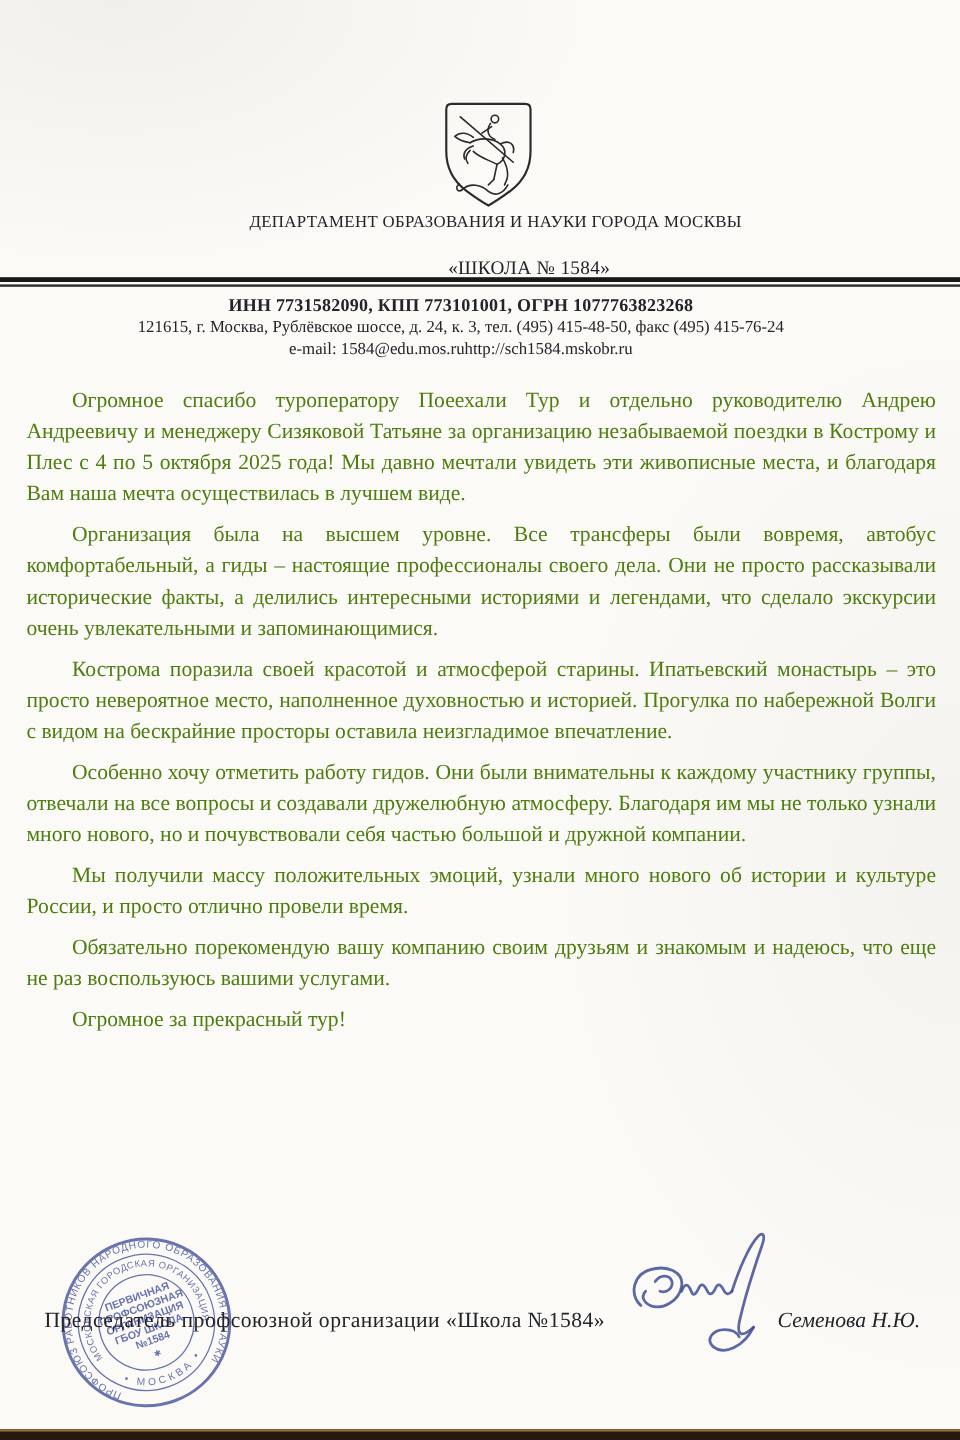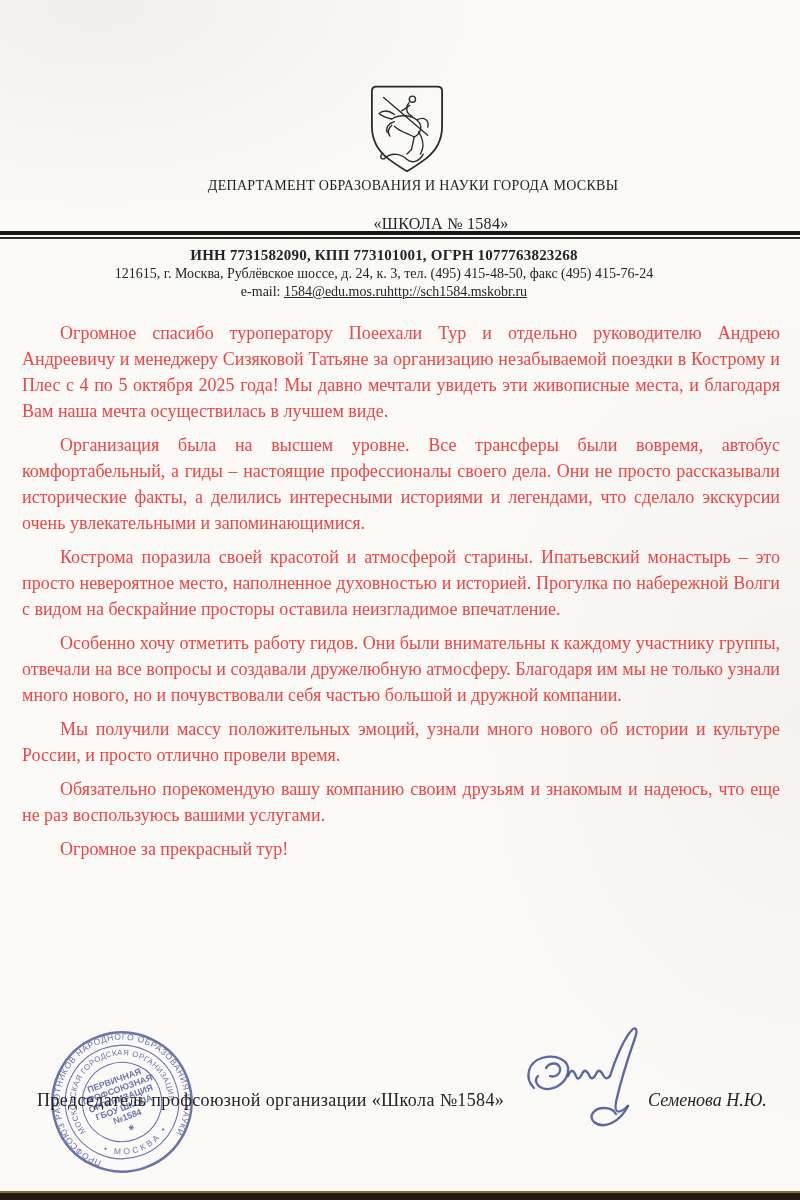--- a/index.html
+++ b/index.html
@@ -20,27 +20,27 @@
   .hdr{position:absolute;left:0;width:800px;text-align:center;letter-spacing:.3px;padding-left:13px;}
   .hdr1{top:178px;font-size:14px;}
   .hdr2{top:197px;font-size:14px;}
   .hdr3{top:215px;font-size:16px;margin-left:28px;}
   .rule-thick{position:absolute;left:0;top:231px;width:800px;height:4px;background:#181818;}
   .rule-thin{position:absolute;left:0;top:237px;width:800px;height:2px;background:#2e2e2e;}
   .info{position:absolute;left:0;width:768px;text-align:center;}
   .info-reg{top:247px;font-size:15px;font-weight:bold;letter-spacing:.2px;}
   .info-addr{top:266px;font-size:14px;}
   .info-mail{top:284px;font-size:14px;}
-  .info-mail .u{text-decoration:underline;}
+  .info-mail .u{}
 
   
   .letter{position:absolute;left:22px;top:320px;width:758px;}
   .letter p{
     margin:0 0 8px 0;font-size:18px;line-height:26px;
-    text-align:justify;text-indent:38px;color:#ef4444;
+    text-align:justify;text-indent:38px;color:#4d7c0f;
   }
   .letter p.short{text-align:left;}
 
   
   .sig-title{position:absolute;left:22px;top:1090px;font-size:18px;letter-spacing:.4px;margin-left:15px;}
   .sig-name{position:absolute;left:648px;top:1090px;font-size:18px;font-style:italic;}
   .sig-scrawl{position:absolute;left:516px;top:1026px;width:152px;height:132px;}
   .sig-scrawl path{stroke:#3f4c96;stroke-width:2.3;fill:none;stroke-linecap:round;opacity:.85;}
 
   

